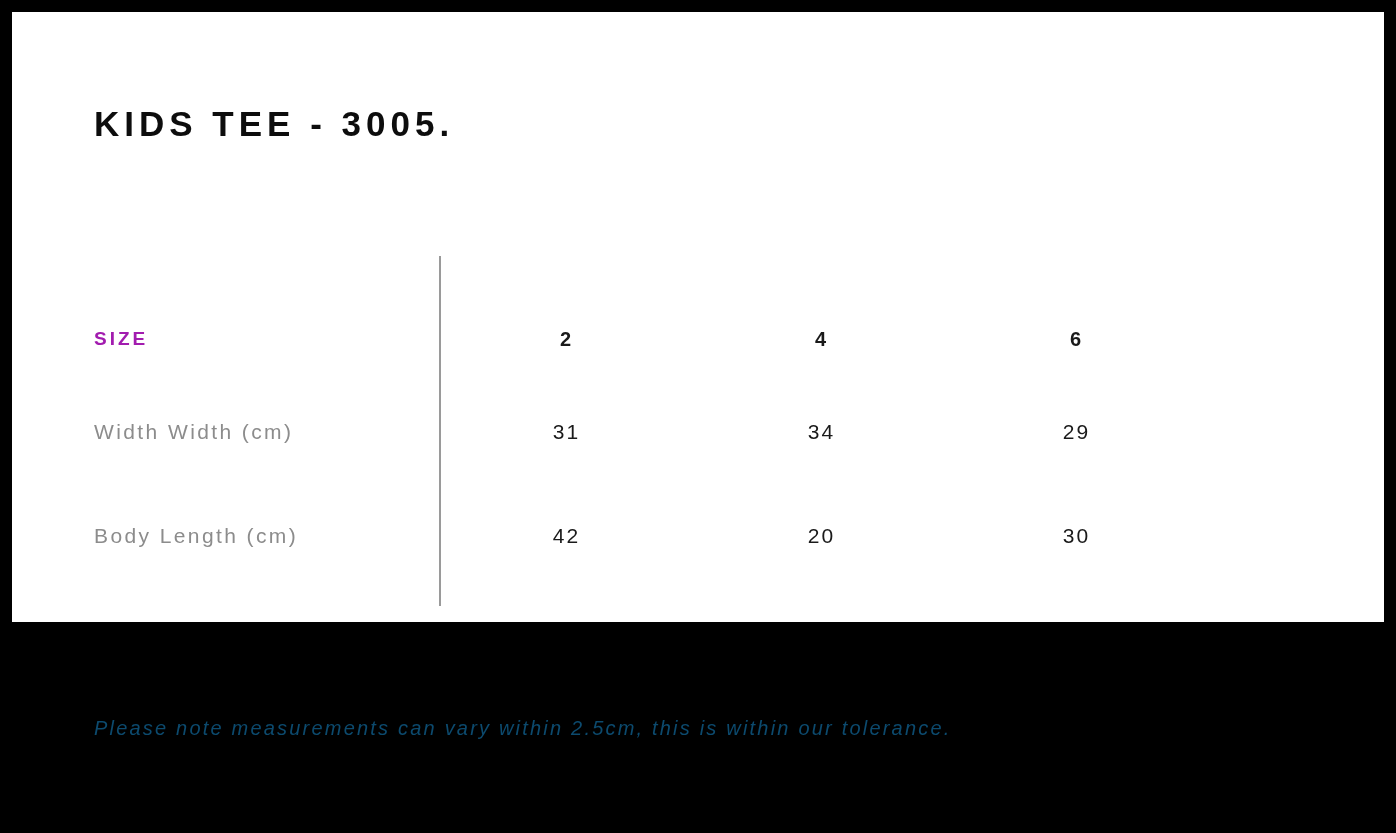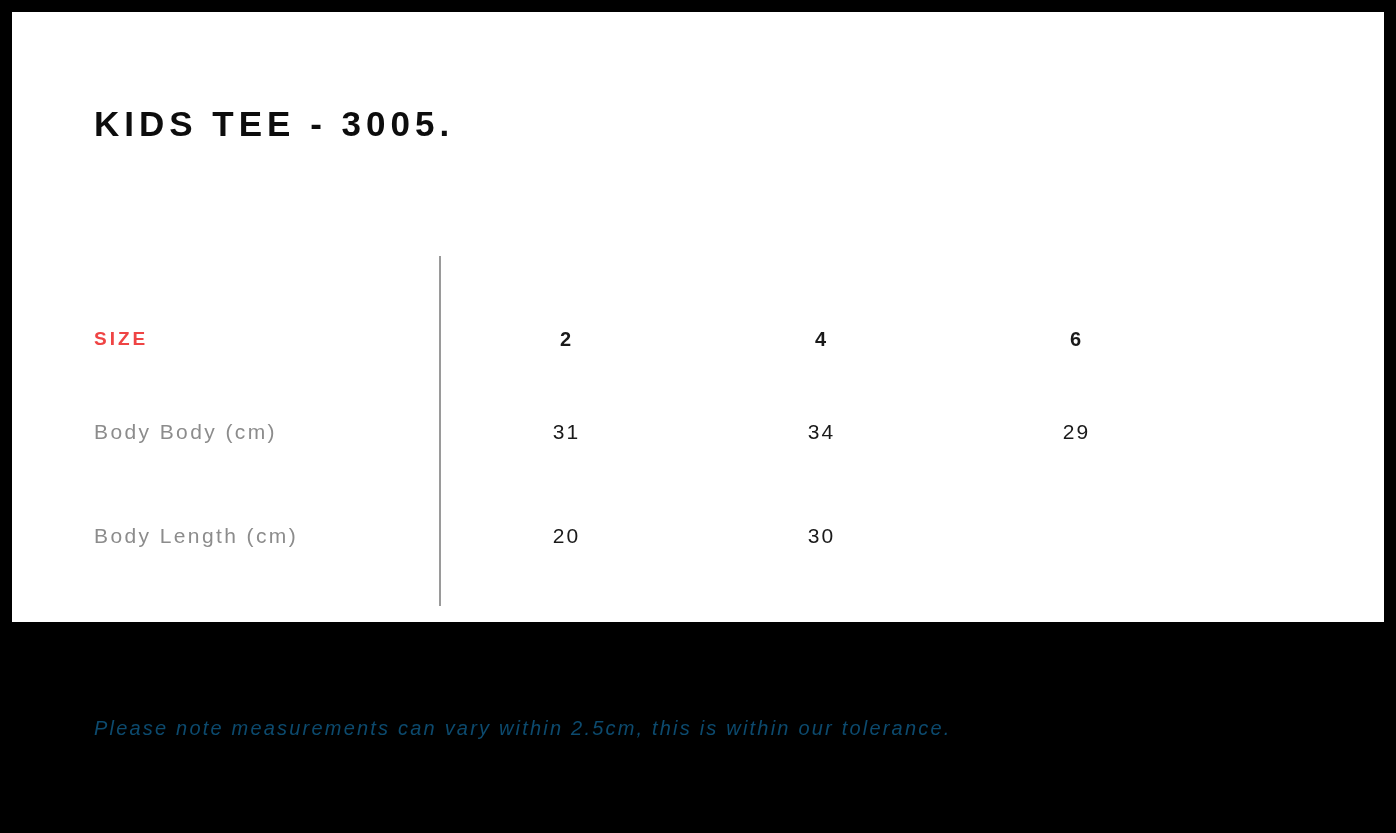--- a/index.html
+++ b/index.html
@@ -61,21 +61,21 @@
   .cell-label {
     width: 345px;
     font-size: 21px;
     letter-spacing: 2.4px;
     color: #8c8c8c;
     text-align: left;
     white-space: nowrap;
   }
   .row-header .cell-label {
     font-weight: bold;
-    color: #ef4444;
+    color: #a21caf;
     font-size: 19px;
     letter-spacing: 3px;
   }
   .cell-val {
     width: 255px;
     text-align: center;
     font-size: 21px;
     letter-spacing: 2px;
     color: #1a1a1a;
   }
@@ -106,28 +106,29 @@
   <div class="table">
 
     <div class="row row-header">
       <div class="cell-label">SIZE</div>
       <div class="cell-val">2</div>
       <div class="cell-val">4</div>
       <div class="cell-val">6</div>
     </div>
 
     <div class="row row-1">
-      <div class="cell-label">Body Body (cm)</div>
+      <div class="cell-label">Width Width (cm)</div>
       <div class="cell-val">31</div>
       <div class="cell-val">34</div>
       <div class="cell-val">29</div>
     </div>
 
     <div class="row row-2">
       <div class="cell-label">Body Length (cm)</div>
+      <div class="cell-val">42</div>
       <div class="cell-val">20</div>
       <div class="cell-val">30</div>
     </div>
 
   </div>
 
   <div class="note">Please note measurements can vary within 2.5cm, this is within our tolerance.</div>
 
 </div>
 

